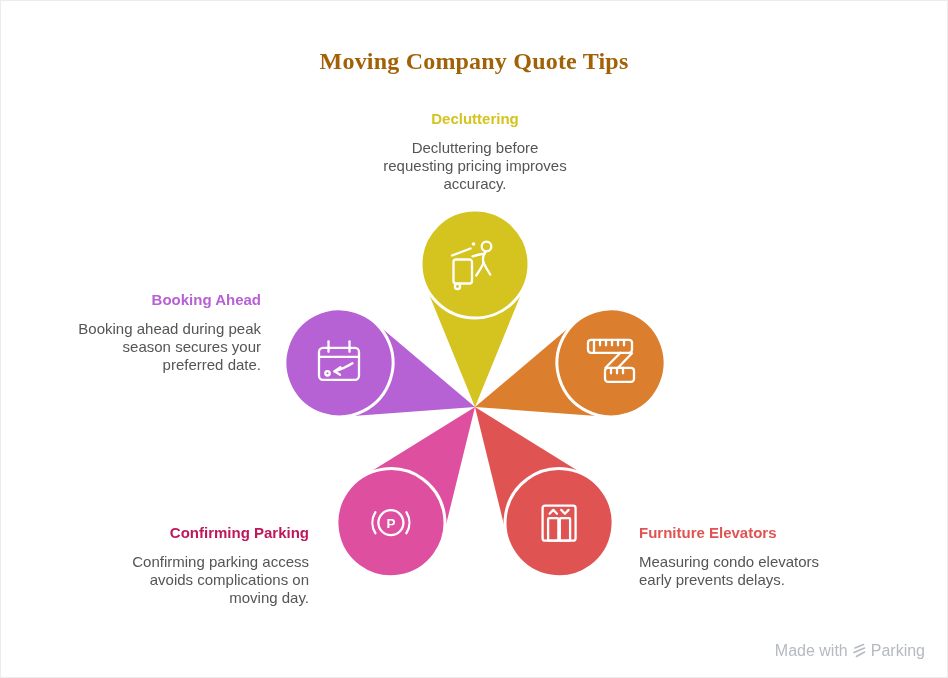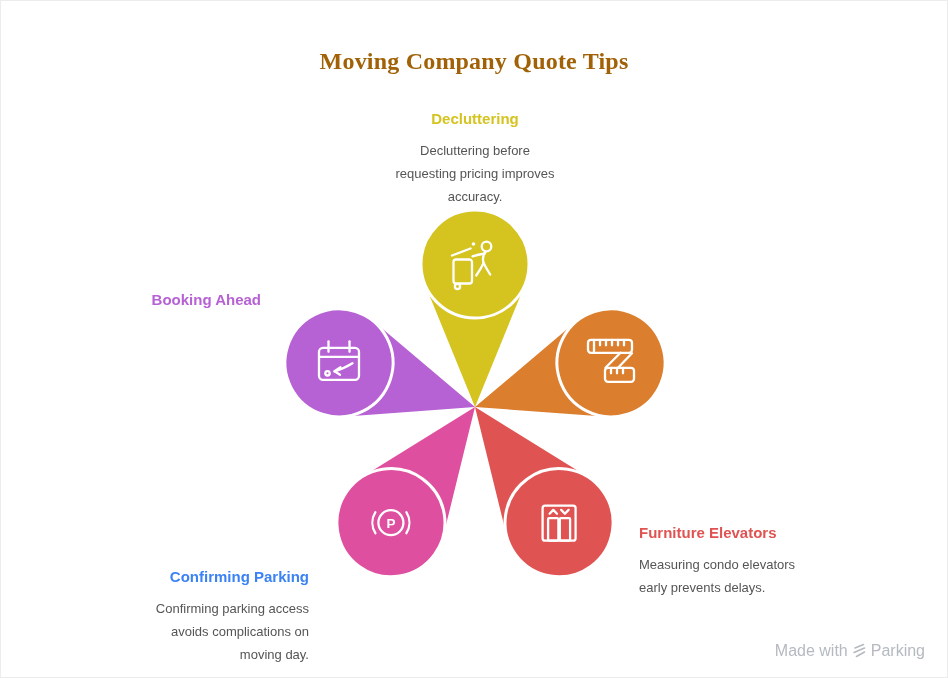--- a/index.html
+++ b/index.html
@@ -33,22 +33,22 @@
   }
   .tb { position: absolute; }
   .tb h2 {
     margin: 0 0 9px 0;
     font-size: 15px;
     line-height: 23px;
     font-weight: 700;
   }
   .tb p {
     margin: 0;
-    font-size: 13px;
-    line-height: 23px;
+    font-size: 15px;
+    line-height: 18px;
     color: #555555;
     white-space: pre-line;
   }
   .align-center { text-align: center; }
   .align-right  { text-align: right; }
   .align-left   { text-align: left; }
   .tb-top    { left: 324px; top: 106px; width: 300px; }
   .tb-ur     { left: 687px; top: 274px; width: 210px; }
   .tb-ul     { right: 686px; top: 287px; width: 220px; }
   .tb-ll     { right: 638px; top: 520px; width: 230px; }
@@ -140,24 +140,27 @@
   <div class="tb tb-top align-center">
     <h2 style="color: rgb(213, 195, 31);">Decluttering</h2>
     <p>Decluttering before
 requesting pricing improves
 accuracy.</p>
   </div>
 
 
   <div class="tb tb-ul align-right">
     <h2 style="color: rgb(182, 97, 212);">Booking Ahead</h2>
+    <p>Booking ahead during peak
+season secures your
+preferred date.</p>
   </div>
 
   <div class="tb tb-ll align-right">
-    <h2 style="color: #3b82f6; margin-top: 44px;">Confirming Parking</h2>
+    <h2 style="color: #be185d;">Confirming Parking</h2>
     <p>Confirming parking access
 avoids complications on
 moving day.</p>
   </div>
 
   <div class="tb tb-lr align-left">
     <h2 style="color: rgb(223, 84, 82);">Furniture Elevators</h2>
     <p>Measuring condo elevators
 early prevents delays.</p>
   </div>

